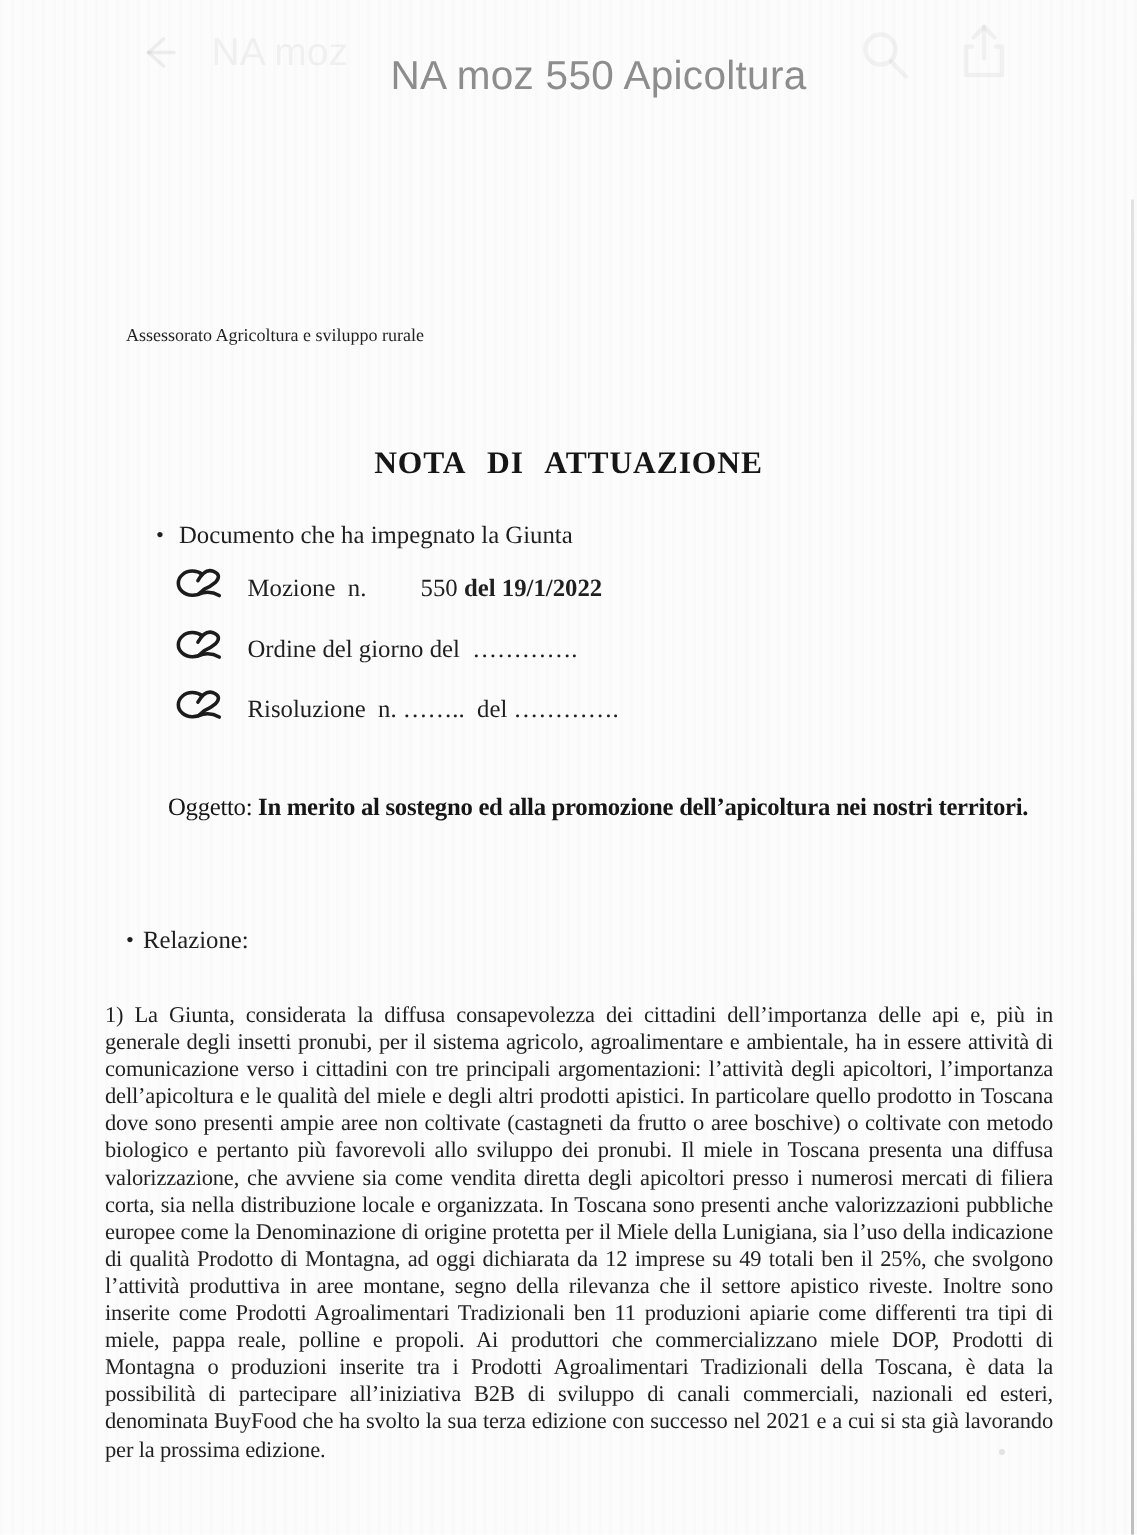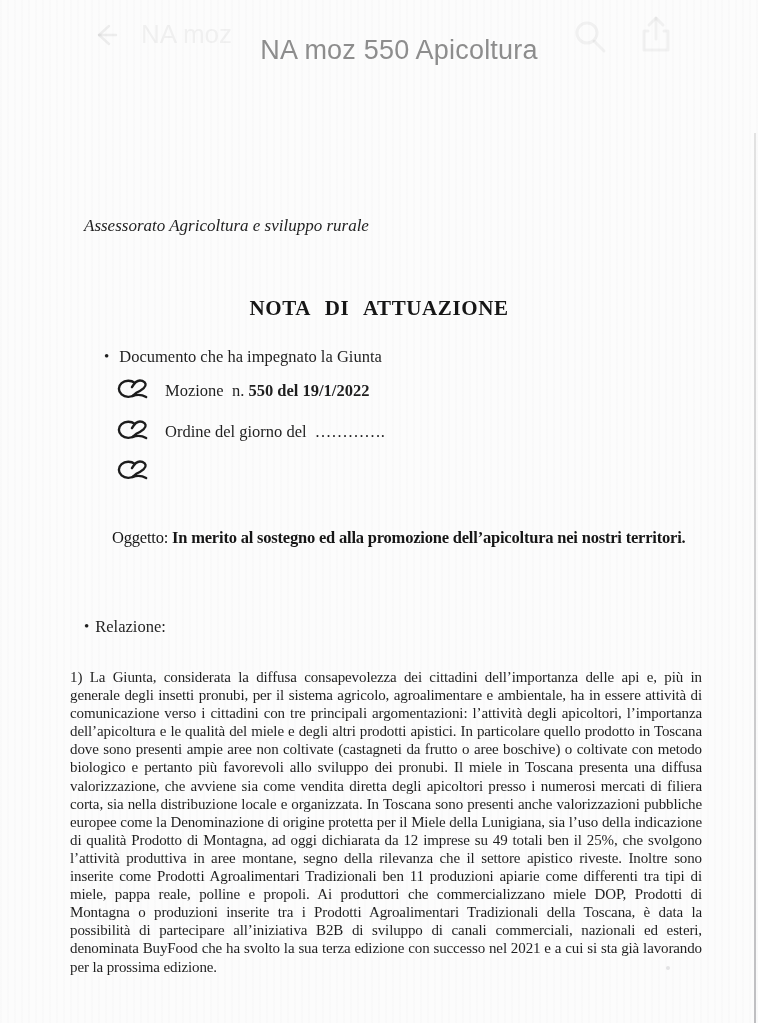--- a/index.html
+++ b/index.html
@@ -45,21 +45,21 @@
     background:linear-gradient(to bottom, rgba(150,150,150,0.25), rgba(140,140,145,0.55));
   }
   .speck{
     position:absolute;left:666px;top:966px;width:4px;height:4px;
     border-radius:50%;background:rgba(90,90,100,0.15);
   }
 
   
   .doc{position:absolute;inset:0;font-family:"Liberation Serif", serif;color:#1f1f1f;}
   .sender{position:absolute;left:84px;top:150px;font-size:17px;line-height:23px;}
-  .dept{position:absolute;left:84px;top:216px;font-size:17px;font-style:italic;}
+  .dept{position:absolute;left:84px;top:216px;font-size:12px;}
   .doc-title{
     position:absolute;left:0;right:0;top:279px;
     text-align:center;font-size:21px;font-weight:bold;
     word-spacing:9px;letter-spacing:0.6px;color:#161616;
   }
   .bullet-line{position:absolute;left:104px;top:347px;font-size:16.5px;display:flex;align-items:baseline;}
   .bullet-dot{font-size:15px;margin-right:10px;position:relative;top:-1px;}
   .doc-item{position:absolute;left:113px;display:flex;align-items:center;}
   .doc-item .cr{flex:0 0 auto;margin-right:16px;}
   .doc-item .itxt{font-size:16.5px;white-space:pre-wrap;}
@@ -123,40 +123,41 @@
       <span>Documento che ha impegnato la Giunta</span>
     </div>
 
     <div class="doc-item item-1">
       <span class="cr">
         <svg width="36" height="26" viewBox="0 0 38 26" fill="none" stroke="#1c1c1c" stroke-width="2.5" stroke-linecap="round" stroke-linejoin="round">
           <path d="M23 6.5 A 10 8.5 0 1 0 23 19"></path>
           <path d="M20 11 Q25 2 31 4.5 Q37 7 32.5 12 Q29 15 24.5 17 L20.5 20.5 Q28 17.5 35 21.5"></path>
         </svg>
       </span>
-      <span class="itxt"><span style="font-weight: normal;">Mozione  n. </span><span style="font-weight: bold;">550</span><span style="font-weight: bold;"> del </span><span style="font-weight: bold;">19/1/2022</span></span>
+      <span class="itxt"><span style="font-weight: normal;">Mozione  n. </span><span style="font-weight: normal; margin-left: 32px;">550</span><span style="font-weight: bold;"> del </span><span style="font-weight: bold;">19/1/2022</span></span>
     </div>
 
     <div class="doc-item item-2">
       <span class="cr">
         <svg width="36" height="26" viewBox="0 0 38 26" fill="none" stroke="#1c1c1c" stroke-width="2.5" stroke-linecap="round" stroke-linejoin="round">
           <path d="M23 6.5 A 10 8.5 0 1 0 23 19"></path>
           <path d="M20 11 Q25 2 31 4.5 Q37 7 32.5 12 Q29 15 24.5 17 L20.5 20.5 Q28 17.5 35 21.5"></path>
         </svg>
       </span>
       <span class="itxt"><span style="font-weight: normal;">Ordine del giorno del  ………….</span></span>
     </div>
 
     <div class="doc-item item-3">
       <span class="cr">
         <svg width="36" height="26" viewBox="0 0 38 26" fill="none" stroke="#1c1c1c" stroke-width="2.5" stroke-linecap="round" stroke-linejoin="round">
           <path d="M23 6.5 A 10 8.5 0 1 0 23 19"></path>
           <path d="M20 11 Q25 2 31 4.5 Q37 7 32.5 12 Q29 15 24.5 17 L20.5 20.5 Q28 17.5 35 21.5"></path>
         </svg>
       </span>
+      <span class="itxt"><span style="font-weight: normal;">Risoluzione  n. ……..  del ………….</span></span>
     </div>
 
     <div class="oggetto"><span style="font-weight: normal;">Oggetto: </span><span style="font-weight: bold; margin-top: 28px;">In merito al sostegno ed alla promozione dell’apicoltura nei nostri territori.</span></div>
 
     <div class="relazione">
       <span class="bullet-dot">•</span>
       <span>Relazione:</span>
     </div>
 
     <p class="body-par">1) La Giunta, considerata la diffusa consapevolezza dei cittadini dell’importanza delle api e, più in generale degli insetti pronubi, per il sistema agricolo, agroalimentare e ambientale, ha in essere attività di comunicazione verso i cittadini con tre principali argomentazioni: l’attività degli apicoltori, l’importanza dell’apicoltura e le qualità del miele e degli altri prodotti apistici. In particolare quello prodotto in Toscana dove sono presenti ampie aree non coltivate (castagneti da frutto o aree boschive) o coltivate con metodo biologico e pertanto più favorevoli allo sviluppo dei pronubi. Il miele in Toscana presenta una diffusa valorizzazione, che avviene sia come vendita diretta degli apicoltori presso i numerosi mercati di filiera corta, sia nella distribuzione locale e organizzata. In Toscana sono presenti anche valorizzazioni pubbliche europee come la Denominazione di origine protetta per il Miele della Lunigiana, sia l’uso della indicazione di qualità Prodotto di Montagna, ad oggi dichiarata da 12 imprese su 49 totali ben il 25%, che svolgono l’attività produttiva in aree montane, segno della rilevanza che il settore apistico riveste. Inoltre sono  inserite come Prodotti Agroalimentari Tradizionali ben 11 produzioni apiarie come differenti tra tipi di miele, pappa reale, polline e propoli. Ai produttori che commercializzano miele DOP, Prodotti di Montagna o produzioni inserite tra i Prodotti Agroalimentari Tradizionali della Toscana, è data la possibilità di partecipare all’iniziativa B2B di sviluppo di canali commerciali, nazionali ed esteri, denominata BuyFood che ha svolto la sua terza edizione con successo nel 2021 e a cui si sta già lavorando per la prossima edizione.</p>

